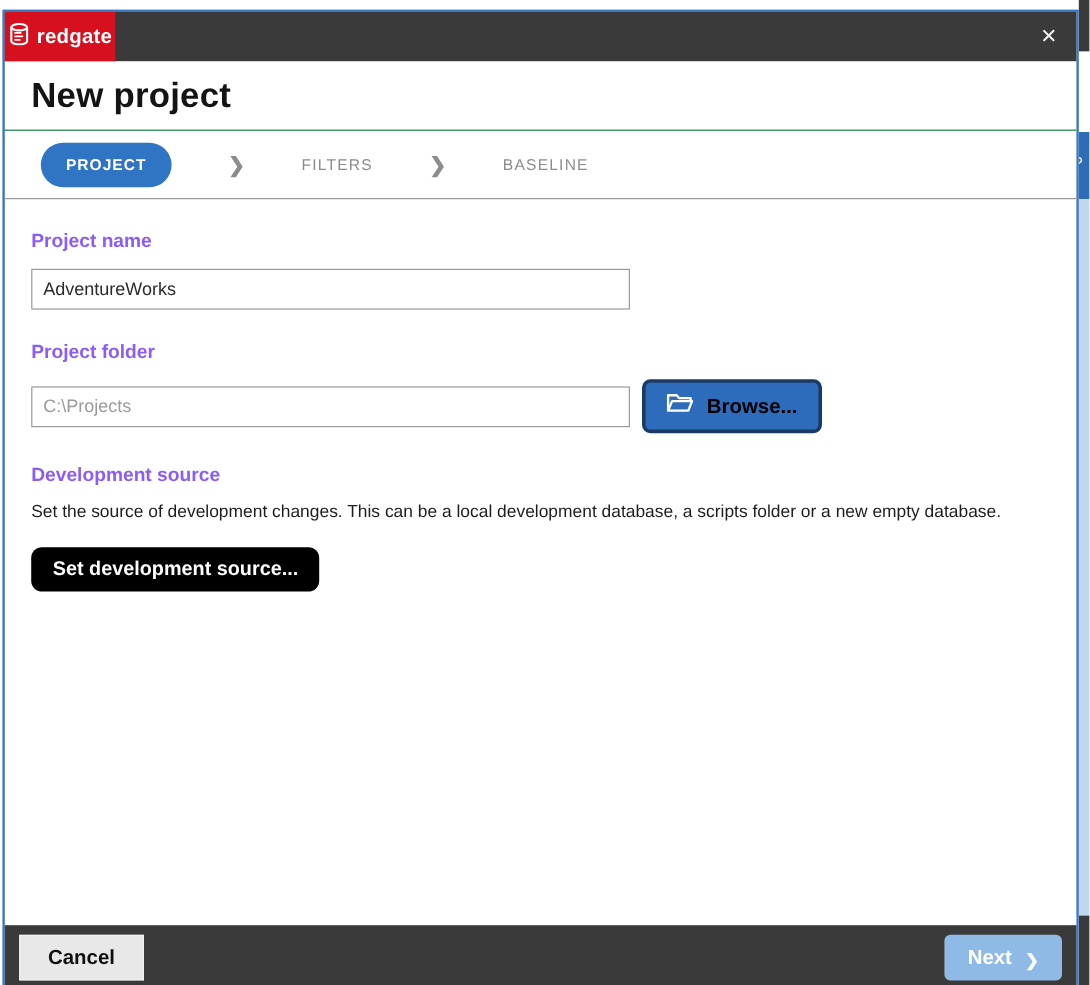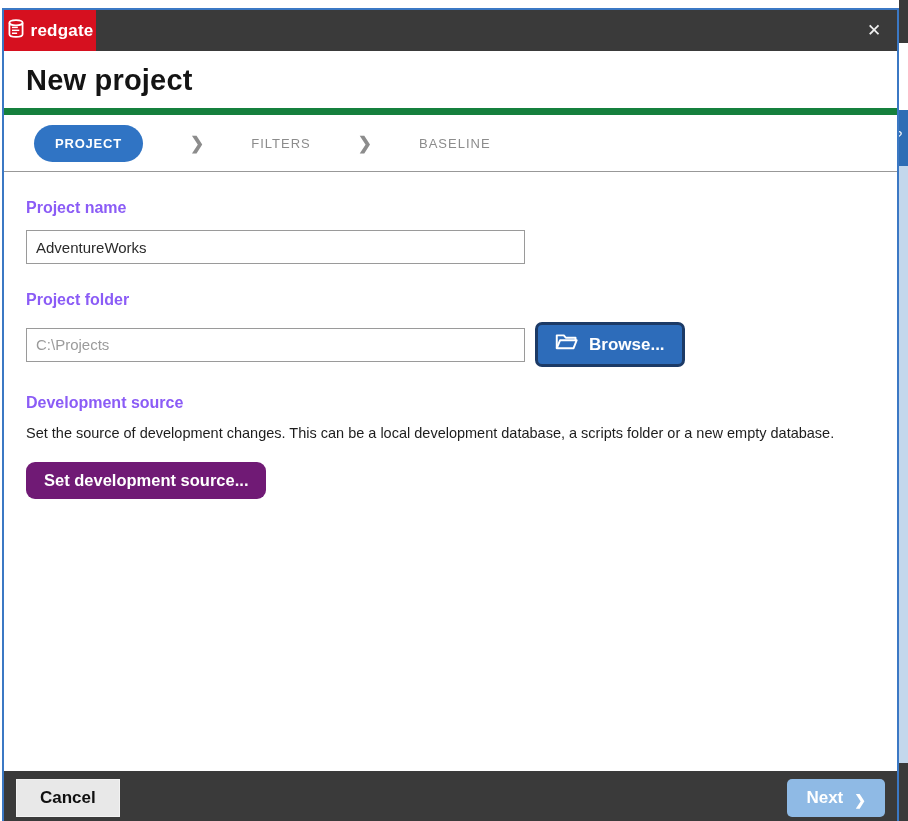--- a/index.html
+++ b/index.html
@@ -35,21 +35,21 @@
     display:flex; align-items:center; justify-content:center; gap:6px;
   }
   .brand-text { color:#ffffff; font-size:17px; font-weight:700; letter-spacing:0.2px; }
   .titlebar-spacer { flex:1; }
   .close-btn {
     width:46px; display:flex; align-items:center; justify-content:center;
     color:#f0f0f0; font-size:17px; cursor:pointer; background:transparent; border:none;
   }
 
   
-  .header-row { padding:13px 22px 11px 22px; border-bottom:7px solid #15803d; }
+  .header-row { padding:13px 22px 11px 22px; border-bottom:1px solid #15803d; }
   .page-title { font-size:29px; font-weight:600; color:#141414; letter-spacing:0.2px; }
 
   
   .stepper {
     display:flex; align-items:center; gap:47px;
     padding:10px 30px; height:57px;
     border-bottom:1px solid #989898;
   }
   .step-pill {
     background:#3074c4; color:#ffffff;
@@ -67,29 +67,29 @@
     border:1px solid #9a9a9a; border-radius:0;
     padding:0 9px; font-size:15px; color:#2b2b2b;
     font-family:"Liberation Sans", sans-serif;
     outline:none; background:#fff;
   }
   .text-input::placeholder { color:#9b9b9b; }
   .section { margin-bottom:27px; }
   .folder-row { display:flex; align-items:center; gap:10px; }
   .browse-btn {
     display:flex; align-items:center; gap:11px;
-    background:#2d6cba; color:#ffffff;
+    background:#2d6cba; color:#000000;
     border:3px solid #1c3a66; border-radius:7px;
     font-size:17px; font-weight:700;
     padding:8px 17px; height:45px; cursor:pointer;
     font-family:"Liberation Sans", sans-serif;
   }
   .desc-text { font-size:14.5px; color:#1d1d1d; margin-bottom:21px; }
   .primary-btn {
-    background:#701a75; color:#ffffff; border:none; border-radius:9px;
+    background:#000000; color:#ffffff; border:none; border-radius:9px;
     font-size:16.5px; font-weight:700; padding:9px 18px; cursor:pointer;
     font-family:"Liberation Sans", sans-serif;
   }
 
   
   .footer {
     position:absolute; left:0; right:0; bottom:0; height:54px;
     background:#3a3a3a;
     display:flex; align-items:center; justify-content:space-between;
     padding:0 12px 0 12px;

